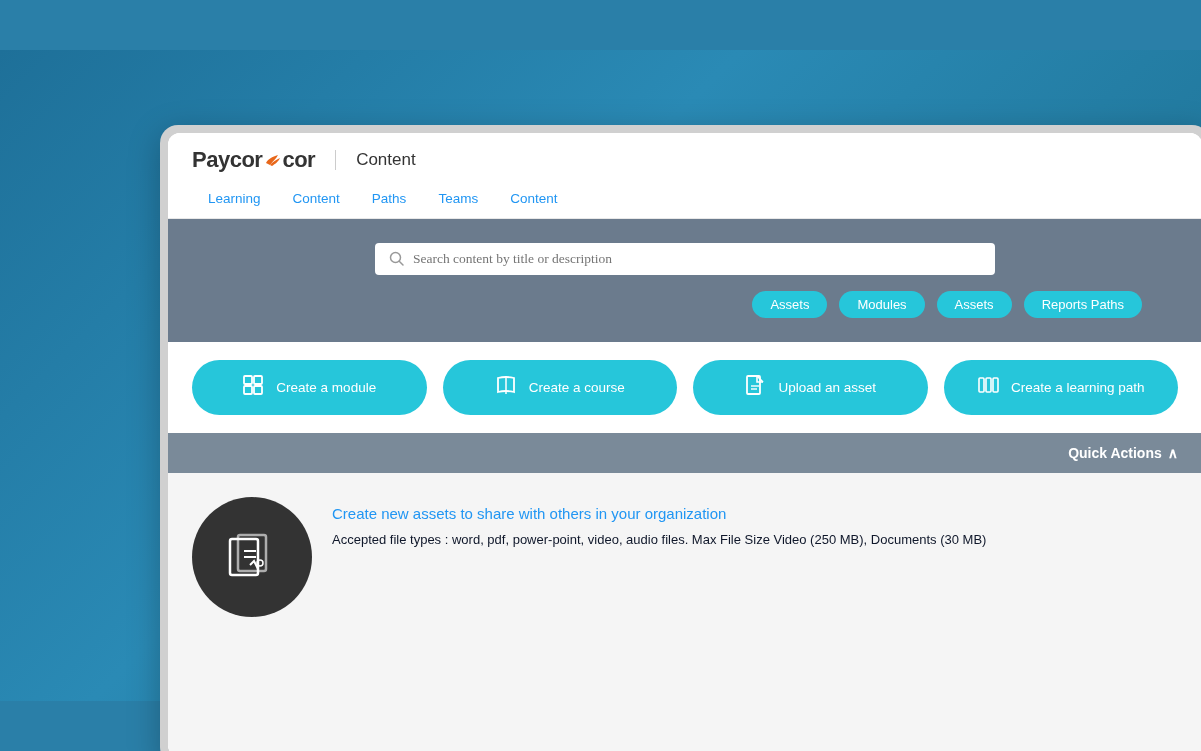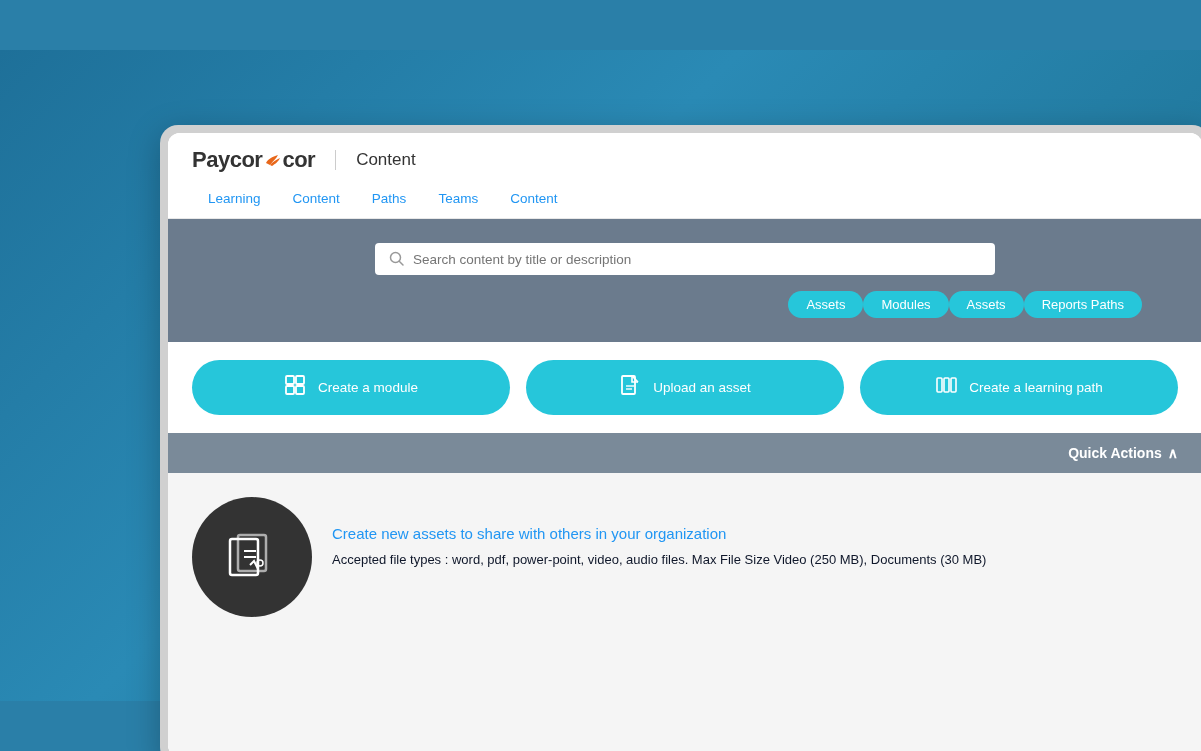--- a/index.html
+++ b/index.html
@@ -149,27 +149,28 @@
       flex-shrink: 0;
     }
 
     .search-input {
       border: none;
       outline: none;
       font-size: 13.5px;
       color: #0f766e;
       flex: 1;
       background: transparent;
+      font-family: Liberation Serif, serif;
     }
 
     .filter-chips {
       display: flex;
       justify-content: flex-end;
       padding-right: 60px;
-      gap: 0;
+      gap: 12px;
     }
 
     .chip {
       background: #26c6da;
       color: white;
       border-radius: 20px;
       padding: 6px 18px;
       font-size: 13px;
       cursor: pointer;
       border: none;
@@ -255,21 +256,20 @@
       border-radius: 50%;
       display: flex;
       align-items: center;
       justify-content: center;
       flex-shrink: 0;
     }
 
     .content-info {
       flex: 1;
       padding-top: 8px;
-      margin-top: 20px;
     }
 
     .info-title {
       font-size: 15px;
       color: #2196F3;
       margin-bottom: 8px;
     }
 
     .info-desc {
       font-size: 13px;
@@ -334,20 +334,29 @@
               <svg width="22" height="22" viewBox="0 0 22 22" fill="none">
                 <rect x="2" y="2" width="8" height="8" rx="1" stroke="white" stroke-width="1.8" fill="none"></rect>
                 <rect x="12" y="2" width="8" height="8" rx="1" stroke="white" stroke-width="1.8" fill="none"></rect>
                 <rect x="2" y="12" width="8" height="8" rx="1" stroke="white" stroke-width="1.8" fill="none"></rect>
                 <rect x="12" y="12" width="8" height="8" rx="1" stroke="white" stroke-width="1.8" fill="none"></rect>
               </svg>
             </span>
             <span>Create a module</span>
           </button>
 
+          <button class="action-btn">
+            <span class="action-btn-icon">
+              <svg width="22" height="22" viewBox="0 0 22 22" fill="none">
+                <path d="M3 4 C3 4, 11 2, 19 4 L19 18 C11 16, 3 18, 3 18 Z" stroke="white" stroke-width="1.8" fill="none"></path>
+                <line x1="11" y1="2" x2="11" y2="20" stroke="white" stroke-width="1.5"></line>
+              </svg>
+            </span>
+            <span>Create a course</span>
+          </button>
 
           <button class="action-btn">
             <span class="action-btn-icon">
               <svg width="22" height="22" viewBox="0 0 22 22" fill="none">
                 <rect x="3" y="2" width="13" height="18" rx="1" stroke="white" stroke-width="1.8" fill="none"></rect>
                 <path d="M13 2 L19 8" stroke="white" stroke-width="1.6"></path>
                 <path d="M13 2 L13 8 L19 8" stroke="white" stroke-width="1.6" fill="none"></path>
                 <line x1="7" y1="12" x2="15" y2="12" stroke="white" stroke-width="1.4"></line>
                 <line x1="7" y1="15" x2="13" y2="15" stroke="white" stroke-width="1.4"></line>
               </svg>

